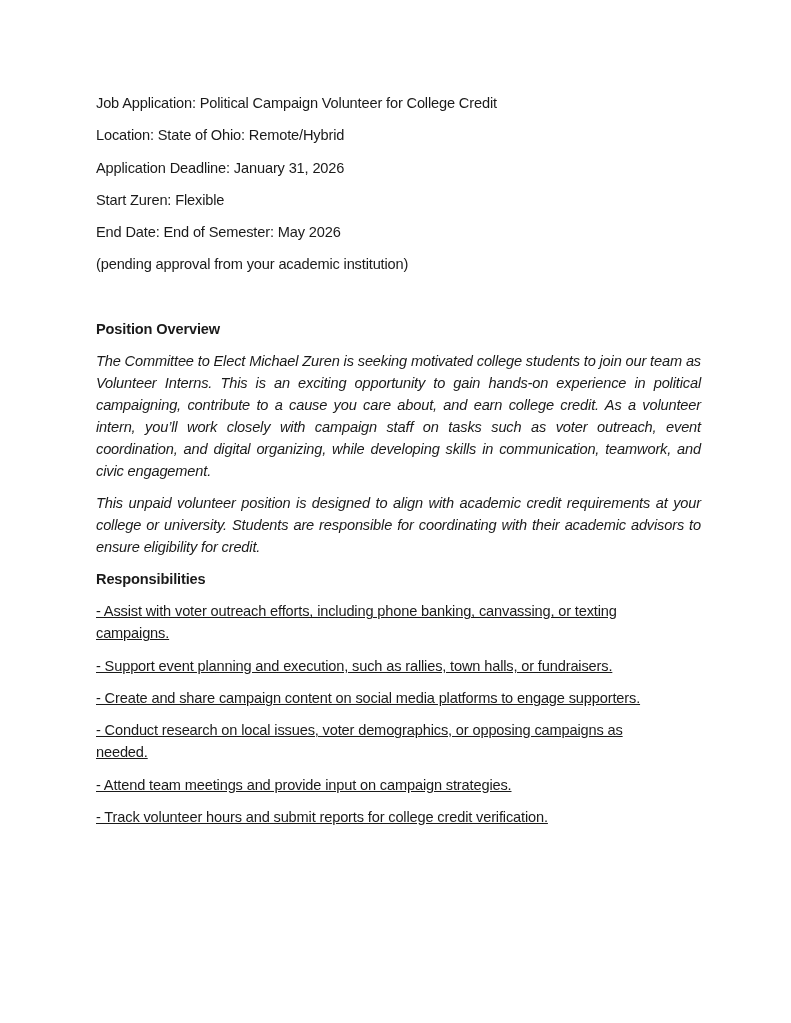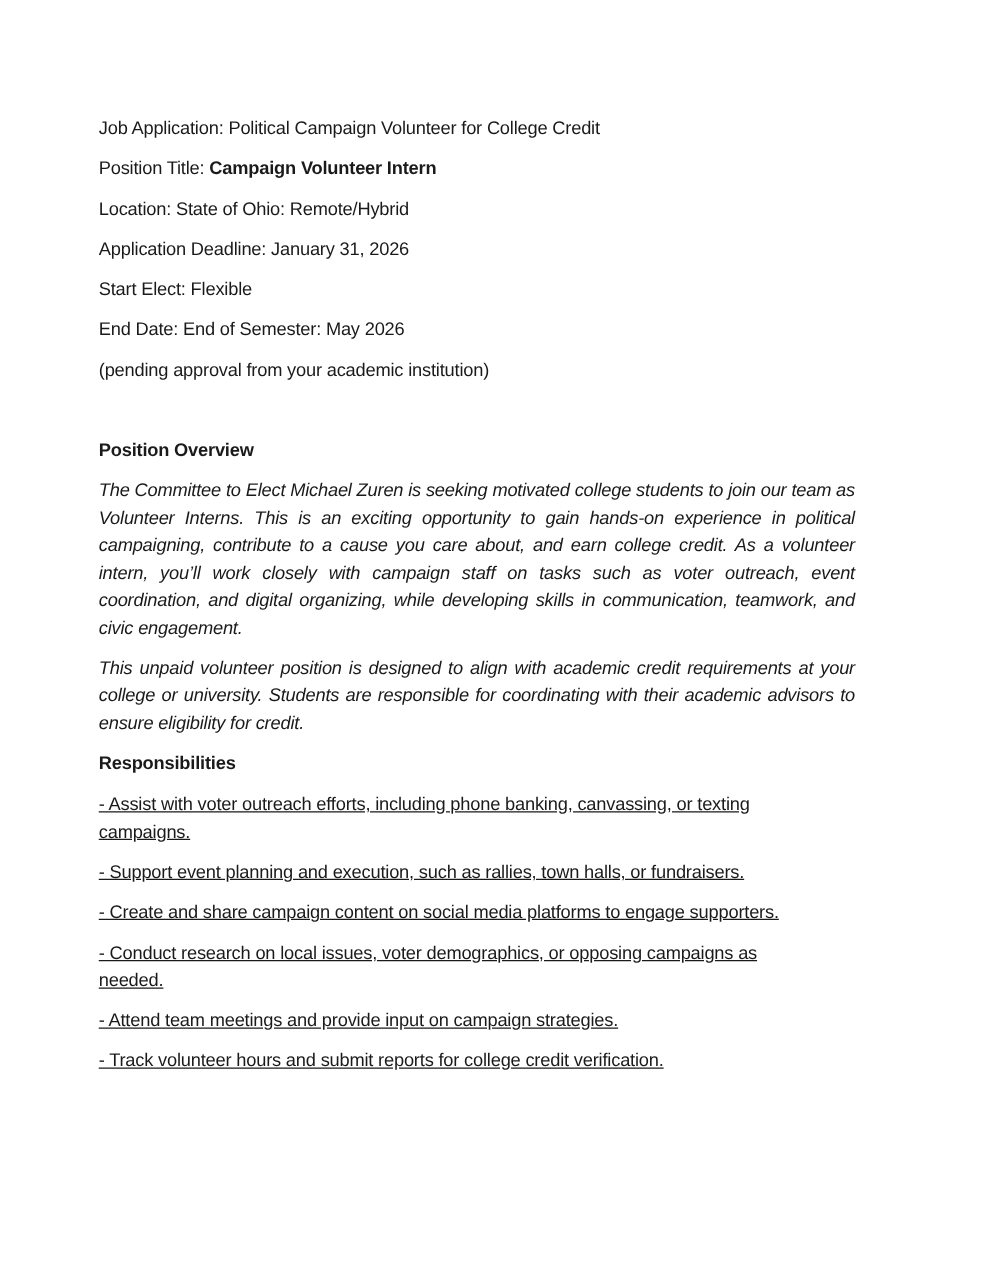--- a/index.html
+++ b/index.html
@@ -10,21 +10,21 @@
     body {
       width: 791px;
       height: 1023px;
       overflow: hidden;
       position: relative;
       font-family: "Liberation Sans", "DejaVu Sans", sans-serif;
       color: #1a1a1a;
     }
     .page {
       position: absolute;
-      left: 79px;
+      left: 96px;
       top: 92px;
       width: 605px;
       font-size: 14.6px;
       letter-spacing: -0.15px;
     }
     .line {
       margin: 0;
       height: 22px;
       line-height: 22px;
       white-space: nowrap;
@@ -55,30 +55,27 @@
 </head>
 <body>
 
 <div class="page">
 
   <div>
     <p class="line">
       <span>Job Application: Political Campaign Volunteer for College Credit</span>
     </p>
     <p class="line">
-      <span>Position Title: </span><span class="bold">Campaign Volunteer Intern</span>
-    </p>
-    <p class="line">
       <span>Location: State of Ohio: Remote/Hybrid</span>
     </p>
     <p class="line">
       <span>Application Deadline: January 31, 2026</span>
     </p>
     <p class="line">
-      <span>Start Elect: Flexible</span>
+      <span>Start Zuren: Flexible</span>
     </p>
     <p class="line">
       <span>End Date: End of Semester: May 2026</span>
     </p>
     <p class="line">
       <span>(pending approval from your academic institution)</span>
     </p>
   </div>
 
   <div class="spacer"></div>

